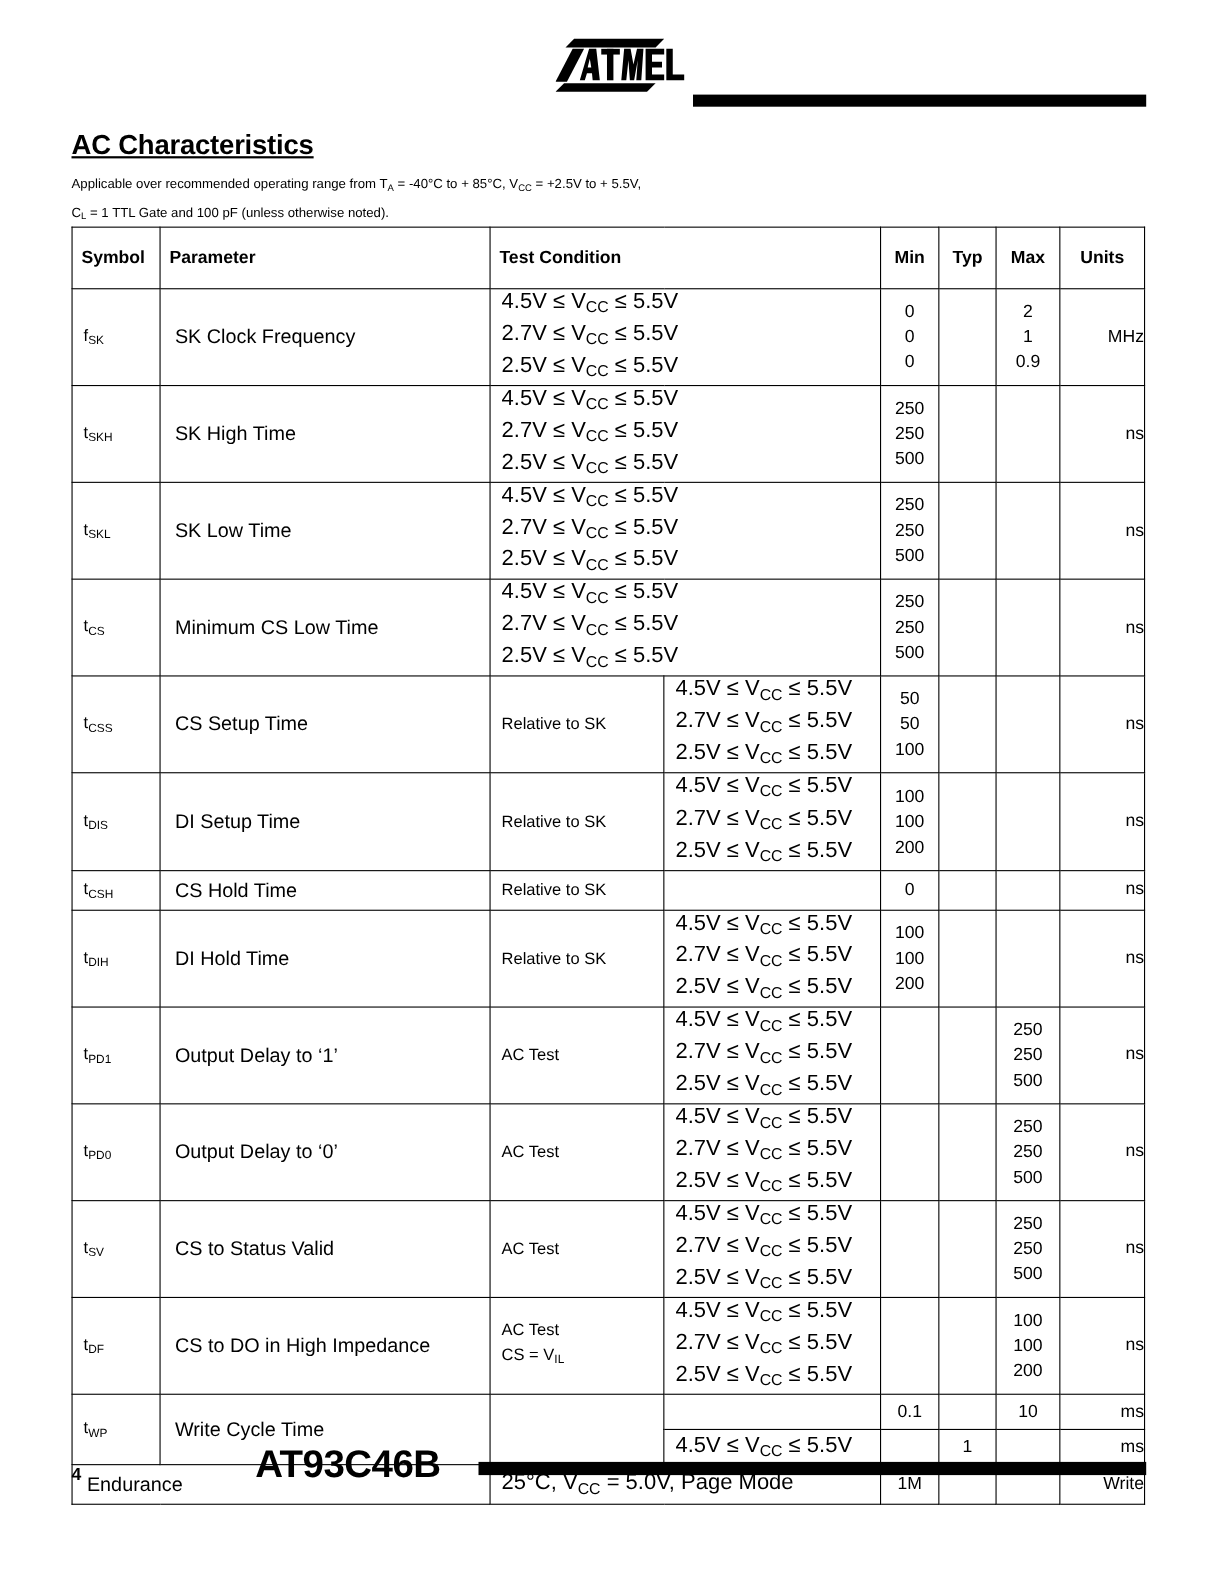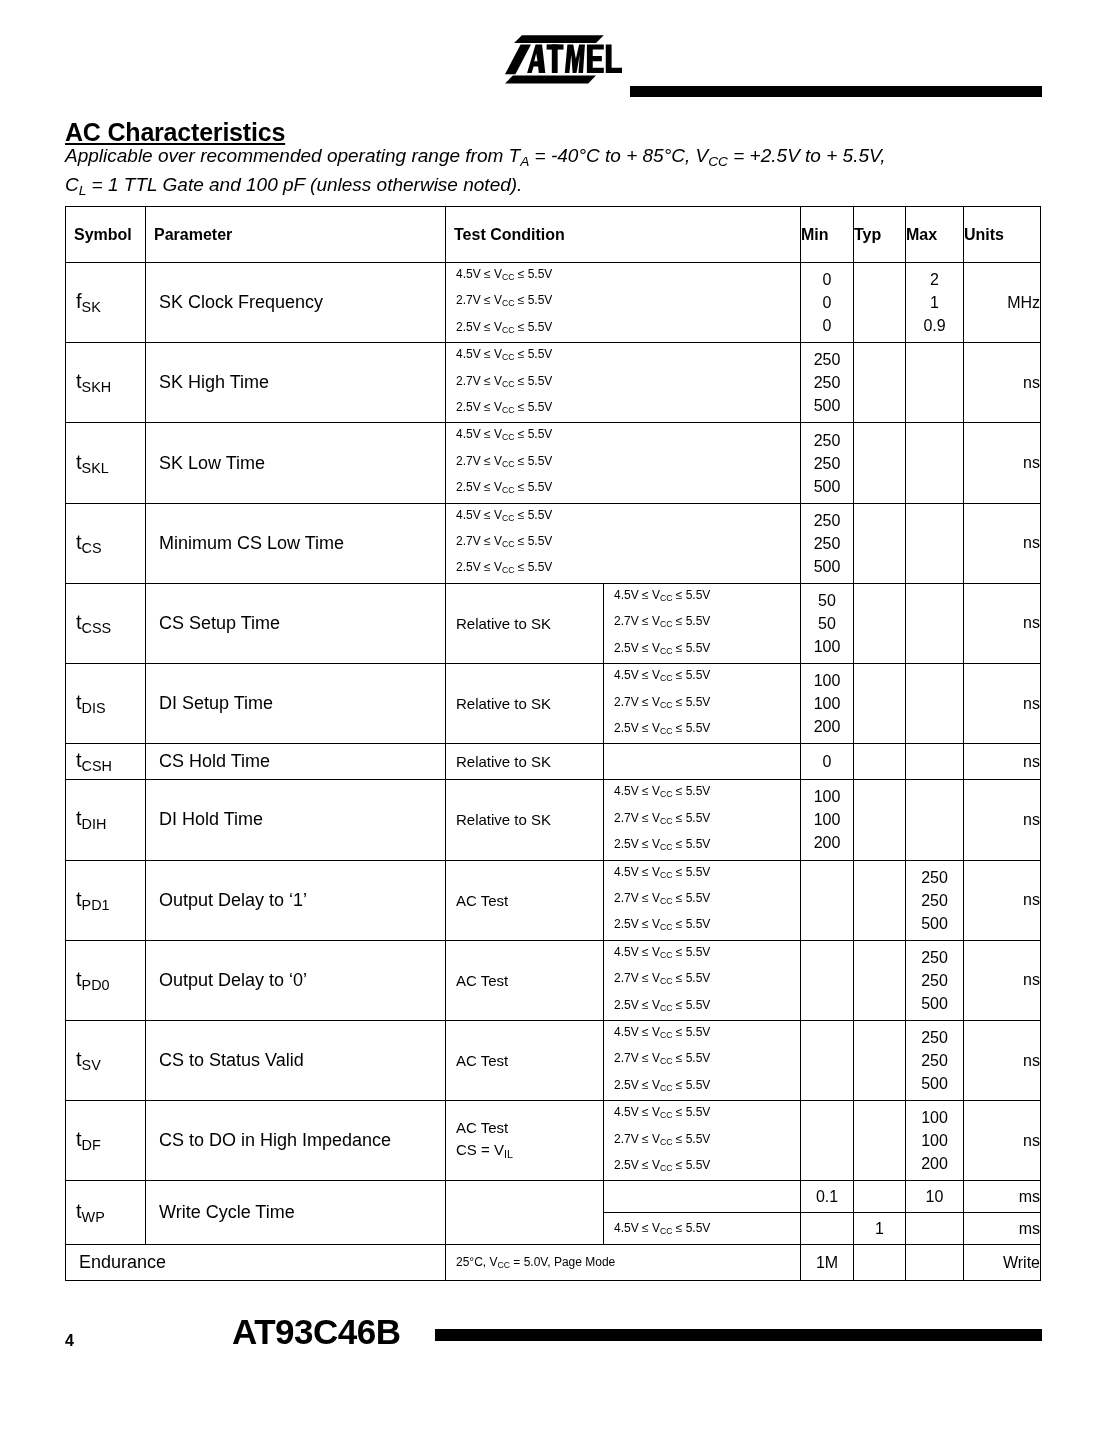--- a/index.html
+++ b/index.html
@@ -47,25 +47,24 @@
     left: 65px;
     top: 118px;
     font-size: 25px;
     font-weight: bold;
     letter-spacing: -0.2px;
     text-decoration: underline;
   }
   .intro {
     position: absolute;
     left: 65px;
-    top: 144px;
-    font-size: 19px;
+    top: 156px;
+    font-size: 12px;
     line-height: 23px;
     width: 940px;
-    font-style: italic;
   }
   .intro .ln { display: block; white-space: nowrap; }
   sub { font-size: 0.72em; vertical-align: -0.28em; }
 
   
   .ac-table {
     position: absolute;
     left: 65px;
     top: 206px;
     width: 975px;
@@ -77,38 +76,38 @@
     border: 1px solid #000;
     padding: 0;
     vertical-align: middle;
     font-weight: normal;
     text-align: left;
   }
   .ac-table thead th {
     font-weight: bold;
     font-size: 16px;
     height: 31px;
-    padding: 12px 8px;
-  }
-  .ac-table thead th.c { text-align: left; padding: 0; }
+    padding: 0 8px;
+  }
+  .ac-table thead th.c { text-align: center; padding: 12px; }
 
   
   col.c-sym   { width: 80px;  }
   col.c-par   { width: 300px; }
   col.c-tc1   { width: 158px; }
   col.c-tc2   { width: 197px; }
   col.c-min   { width: 53px;  }
   col.c-typ   { width: 52px;  }
   col.c-max   { width: 58px;  }
   col.c-unit  { width: 77px;  }
 
-  td.sym   { padding: 0 0 0 10px; font-size: 20px; }
+  td.sym   { padding: 0 0 0 10px; font-size: 15px; }
   td.par   { padding: 0 0 0 13px; font-size: 18px; }
   td.tc    { padding: 0 0 0 10px; font-size: 15px; }
-  td.cond  { padding: 0 0 0 10px; font-size: 12px; }
+  td.cond  { padding: 0 0 0 10px; font-size: 20px; }
   td.num   { text-align: center; font-size: 16px; }
   td.unit  { text-align: right; font-size: 16px; }
 
   .triple { line-height: 23px; }
   .triple span { display: block; white-space: nowrap; }
   .two-line { line-height: 22px; }
   .two-line span { display: block; white-space: nowrap; }
 
   .r-tall  { height: 68px; }
   .r-short { height: 36px; }

